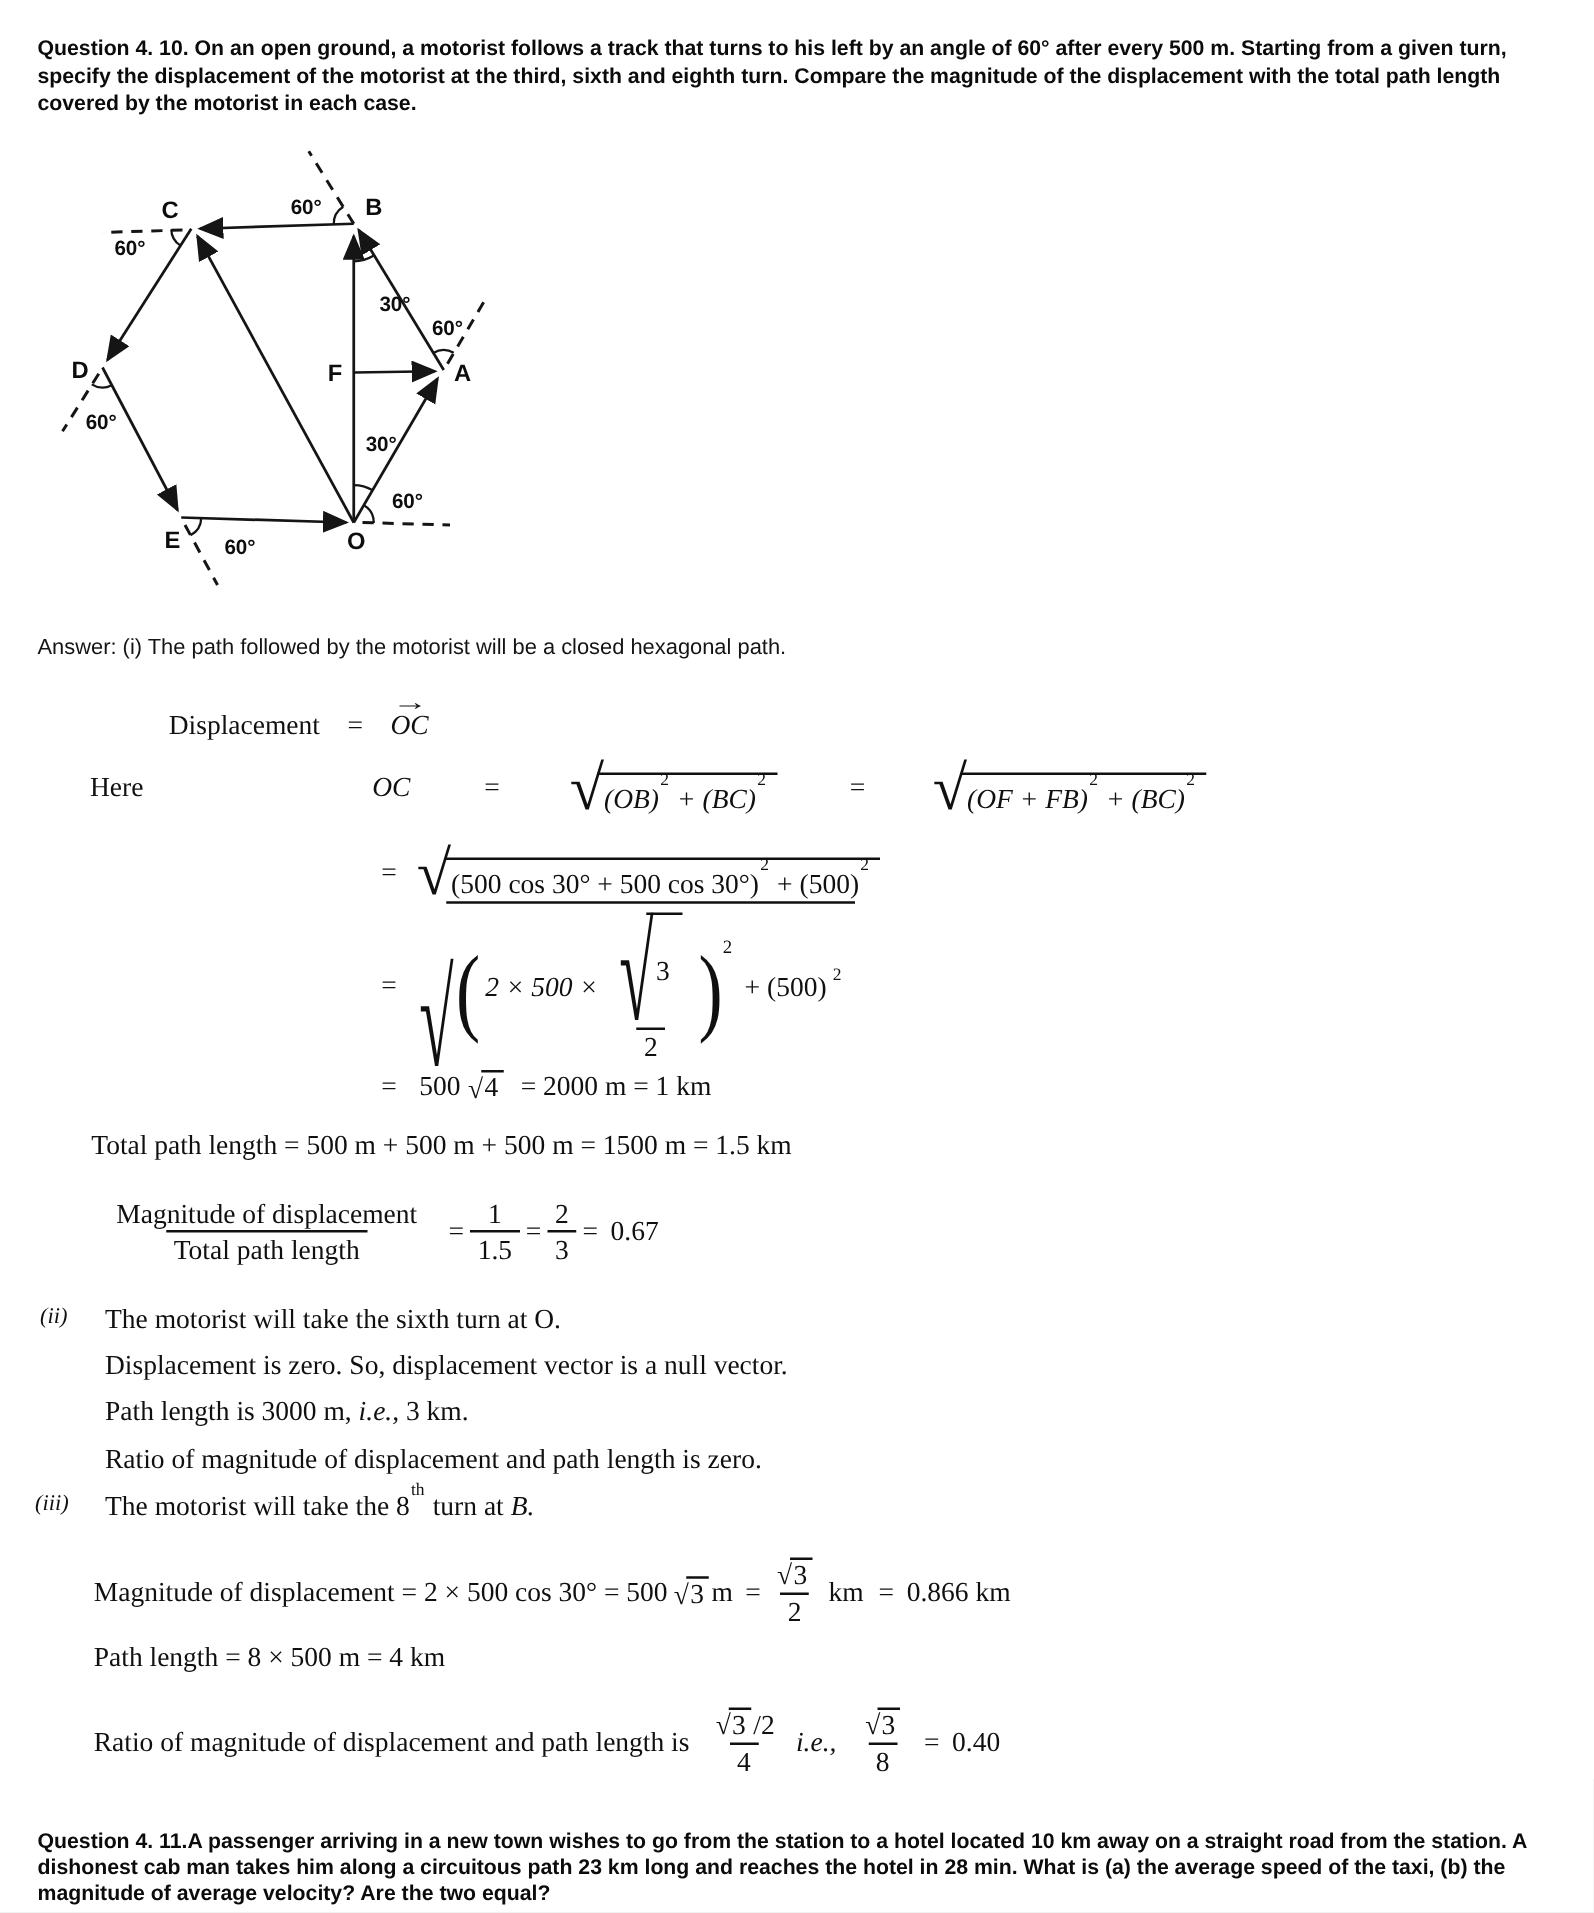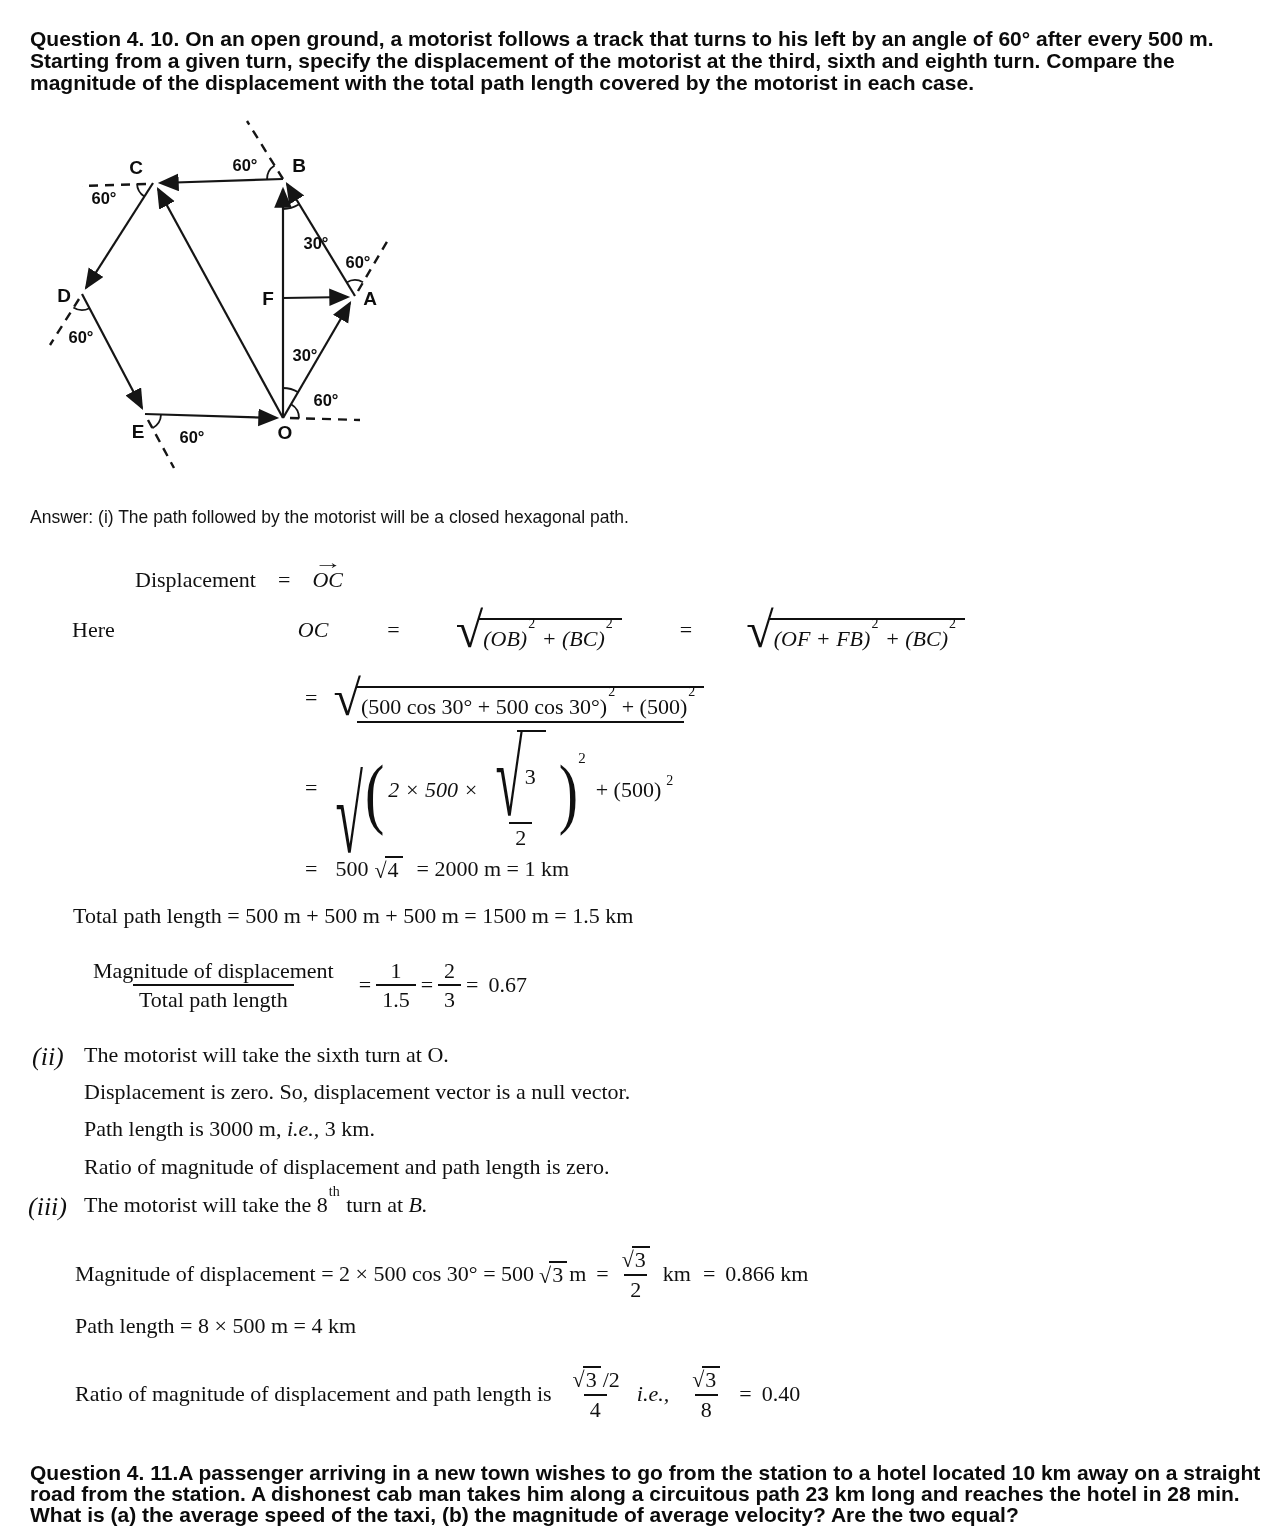--- a/index.html
+++ b/index.html
@@ -4,21 +4,21 @@
 <style>
   * { margin:0; padding:0; box-sizing:border-box; }
   html,body { background:#e8e8e8; }
   .page {
     position:relative; width:1275px; height:1530px; background:#ffffff;
     font-family:"Liberation Sans", sans-serif; color:#0e0e0e; overflow:hidden;
     margin:0 auto;
   }
   .qtext {
     position:absolute; left:30px; width:1235px;
-    font-weight:bold; font-size:21px; line-height:22px;
+    font-weight:bold; font-size:17px; line-height:22px;
     font-family:"Liberation Sans", sans-serif; color:#0b0b0b;
   }
   .answer {
     position:absolute; left:30px; top:505px; width:1100px;
     font-size:17.5px; line-height:25px; color:#141414;
   }
   .answer .b { font-weight:normal; }
 
   
   .mline {
@@ -55,21 +55,21 @@
         transform:scaleY(1.35); position:relative; top:3px; }
   .bsup { font-size:15px; position:relative; top:-32px; line-height:0; }
 
   
   .frac { display:inline-flex; flex-direction:column; align-items:center;
           vertical-align:middle; line-height:1.15; margin:0 5px; }
   .frac .den { border-top:2px solid #101010; }
   .frac .num, .frac .den { padding:1px 6px; text-align:center; }
 
   
-  .slabel { position:absolute; font-family:"Liberation Serif", serif; font-size:26px;
+  .slabel { position:absolute; font-family:"Liberation Serif", serif; font-size:18px;
             font-style:italic; color:#101010; }
   .sline  { position:absolute; left:84px; font-family:"Liberation Serif", serif;
             font-size:22px; color:#101010; white-space:nowrap; }
 
   
   .diagram { position:absolute; left:28px; top:96px; width:400px; height:400px; }
   .diagram svg { width:100%; height:100%; }
   .dg-line { stroke:#151515; stroke-width:2.2; fill:none; }
   .dg-dash { stroke:#151515; stroke-width:2.4; fill:none; stroke-dasharray:9 7; }
   .dg-arc  { stroke:#151515; stroke-width:1.8; fill:none; }

